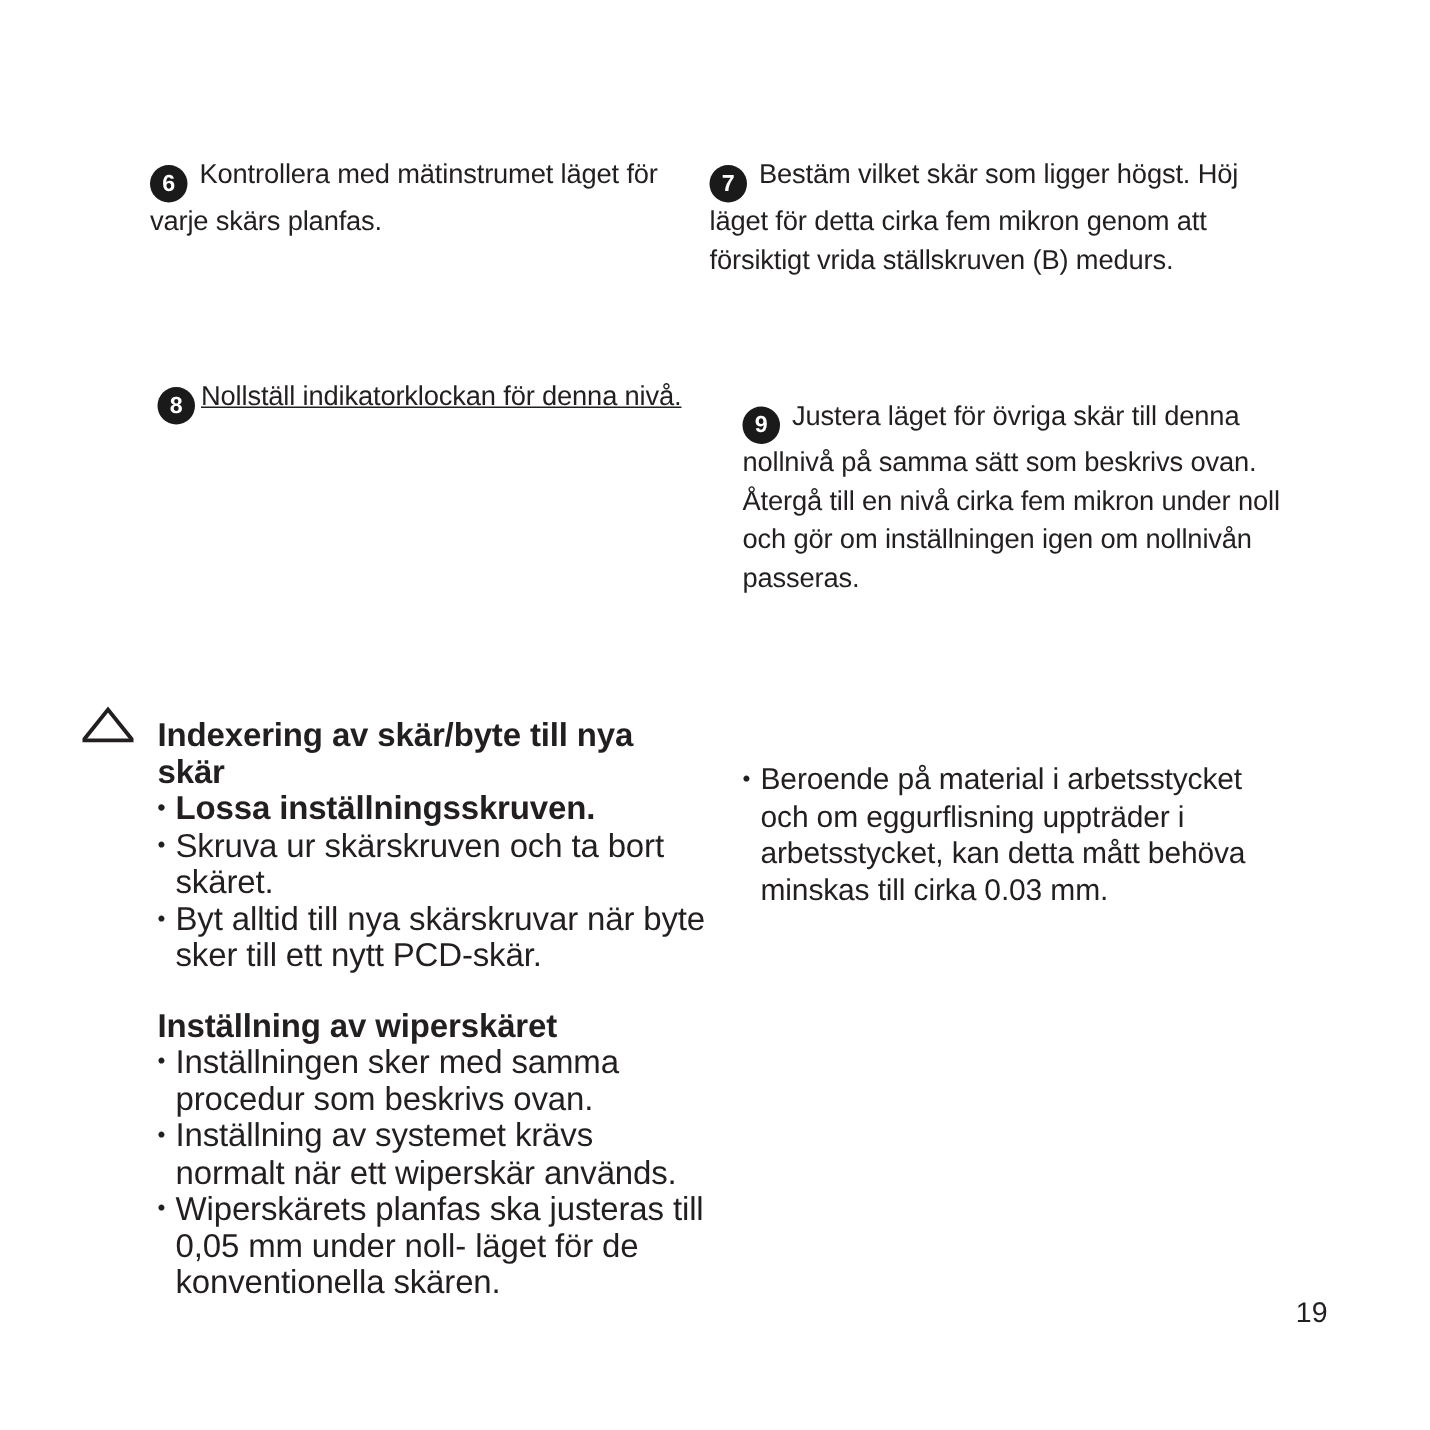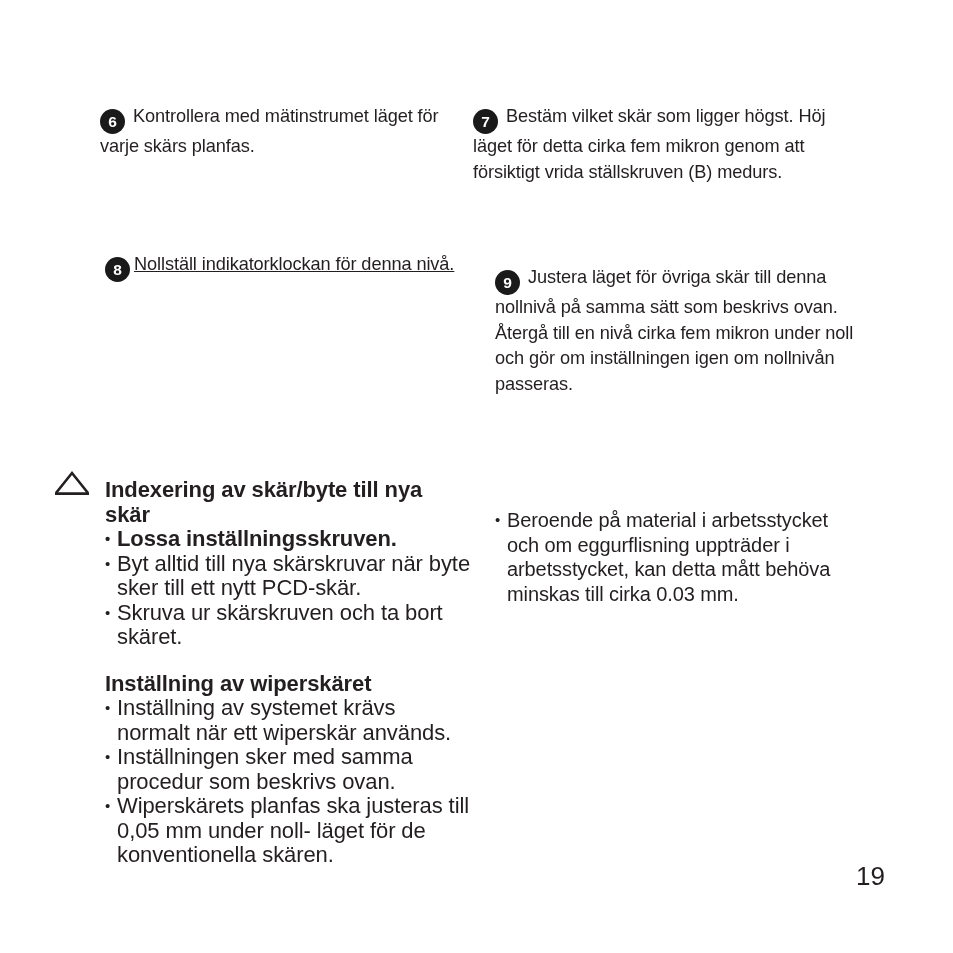--- a/index.html
+++ b/index.html
@@ -125,21 +125,21 @@
     top: 0;
     font-size: 15px;
     line-height: 24.5px;
   }
   ul.bullets li.bold { font-weight: bold; }
 
   .page-number {
     position: absolute;
     right: 68px;
     top: 862px;
-    font-size: 26px;
+    font-size: 19px;
     line-height: 28px;
     color: #231f20;
     font-weight: 300;
   }
 </style>
 </head>
 <body>
 
 <div class="page">
 
@@ -171,29 +171,29 @@
         <line x1="3" y1="23.6" x2="37" y2="23.6" stroke="#231f20" stroke-width="2.6"></line>
       </svg>
     </div>
 
     <div class="col-left">
 
       <div class="sec-head">Indexering av skär/byte till nya skär</div>
 
       <ul class="bullets">
         <li class="bold">Lossa inställningsskruven.</li>
+        <li>Skruva ur skärskruven och ta bort skäret.</li>
         <li>Byt alltid till nya skärskruvar när byte sker till ett nytt PCD-skär.</li>
-        <li>Skruva ur skärskruven och ta bort skäret.</li>
       </ul>
 
       <div class="sec-head spaced">Inställning av wiperskäret</div>
 
       <ul class="bullets">
+        <li>Inställningen sker med samma procedur som beskrivs ovan.</li>
         <li>Inställning av systemet krävs normalt när ett wiperskär används.</li>
-        <li>Inställningen sker med samma procedur som beskrivs ovan.</li>
         <li>Wiperskärets planfas ska justeras till 0,05 mm under noll- läget för de konventionella skären.</li>
       </ul>
 
     </div>
 
     <div class="col-right">
       <ul class="bullets">
         <li>Beroende på material i arbetsstycket och om eggurflisning uppträder i arbetsstycket, kan detta mått behöva minskas till cirka 0.03 mm.</li>
       </ul>
     </div>

